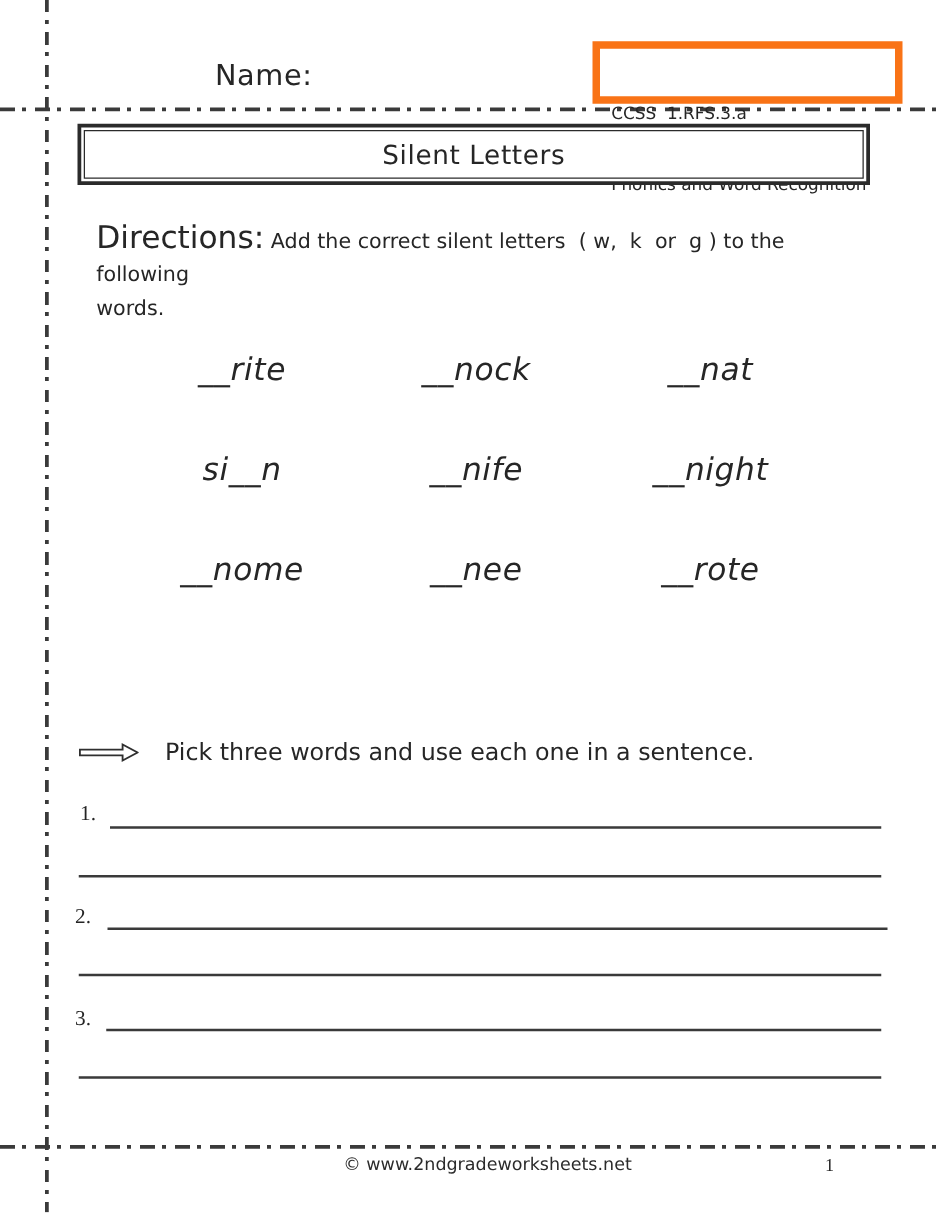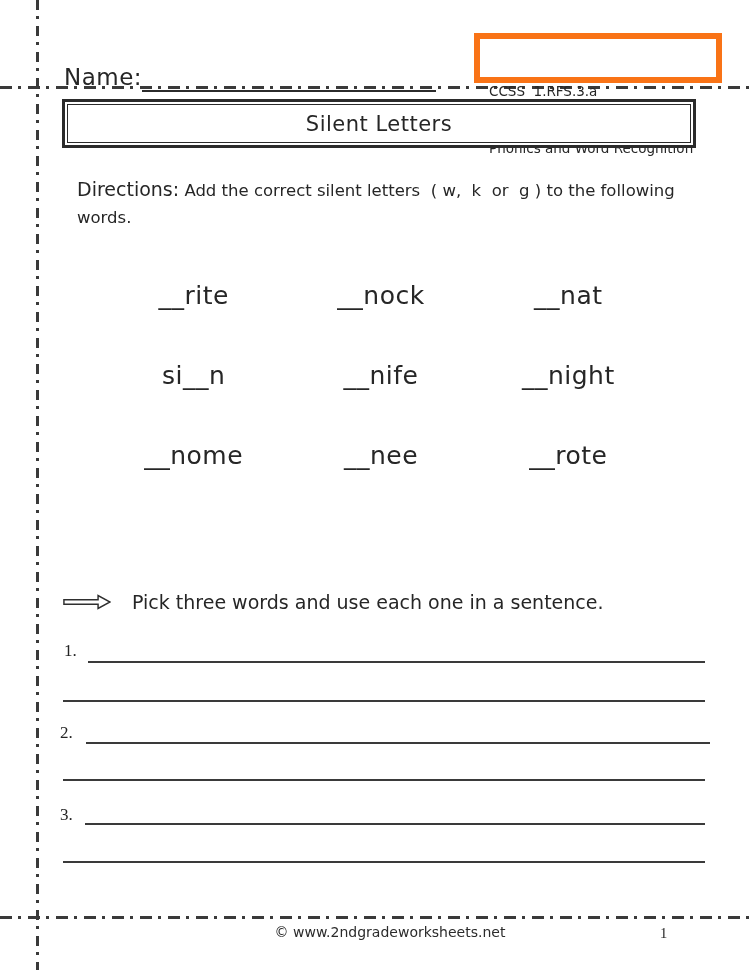--- a/index.html
+++ b/index.html
@@ -25,23 +25,23 @@
     position: absolute; left: 0; width: 750px; height: 3px;
     background: repeating-linear-gradient(90deg,
       #3a3a3a 0 12px, transparent 12px 18px,
       #3a3a3a 18px 21px, transparent 21px 28px);
   }
   .cut-h.top { top: 86px; }
   .cut-h.bottom { top: 916px; }
 
   
   .name-row {
-    position: absolute; left: 64px; top: 64px;
+    position: absolute; left: 64px; top: 48px;
     font-size: 23px; letter-spacing: 0.5px;
-    display: flex; align-items: flex-start;
+    display: flex; align-items: center; flex-direction: column;
   }
   .name-line {
     display: inline-block; width: 294px; height: 26px;
     border-bottom: 2.5px solid #2b2b2b;
   }
   .ccss-box {
     position: absolute; left: 474px; top: 33px;
     width: 248px; height: 50px; box-sizing: border-box;
     border: 6px solid #f97316;
     padding: 5px 9px 4px 9px;
@@ -62,29 +62,30 @@
     display: flex; align-items: center; justify-content: center;
     font-size: 21px; letter-spacing: 0.5px;
   }
 
   
   .directions {
     position: absolute; left: 77px; top: 176px; width: 625px;
     font-size: 16.5px; line-height: 27px;
     white-space: pre-wrap;
   }
-  .dir-label { font-size: 19px; margin-top: 11px; }
+  .dir-label { font-size: 25px; margin-top: 11px; }
 
   
   .words-grid {
     position: absolute; left: 100px; top: 255px; width: 562px;
     display: grid;
     grid-template-columns: repeat(3, 1fr);
     grid-auto-rows: 80px;
     font-size: 25px;
+    font-style: italic;
   }
   .word-cell {
     display: flex; align-items: center; justify-content: center;
     letter-spacing: 0.5px;
   }
 
   
   .prompt-row {
     position: absolute; left: 63px; top: 591px;
     display: flex; align-items: center; gap: 21px;

